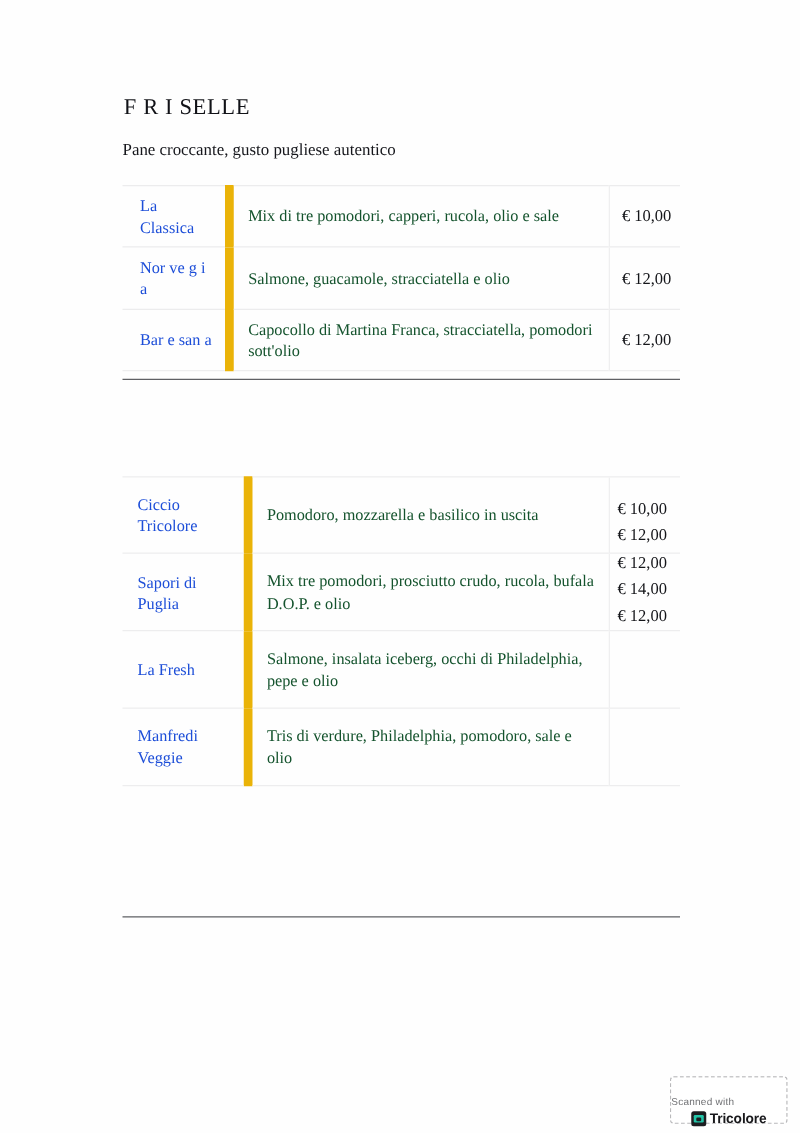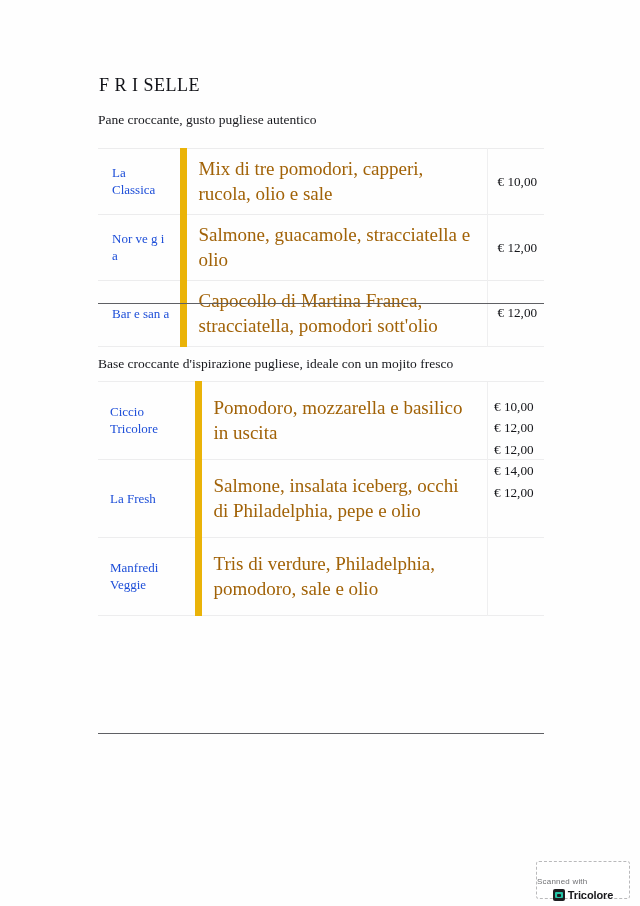--- a/index.html
+++ b/index.html
@@ -64,24 +64,24 @@
     border-top: none;
   }
   .cell-name {
     font-size: 13px;
     line-height: 1.32;
     padding: 7px 8px 7px 14px !important;
     color: #1d4ed8;
     border-right: 7px solid #eab308;
   }
   .cell-desc {
-    font-size: 19px;
+    font-size: 13px;
     line-height: 1.34;
     padding: 7px 10px 7px 12px !important;
-    color: #a16207;
+    color: #14532d;
     white-space: pre-line;
   }
   .cell-price {
     font-size: 13.2px;
     line-height: 1.34;
     padding: 7px 6px 7px 10px !important;
     color: #141519;
     border-left: 1px solid #efeff0;
     white-space: pre-line;
     vertical-align: top;
@@ -251,35 +251,39 @@
         <td class="cell-name">Bar e san a</td>
         <td class="cell-desc">Capocollo di Martina Franca, stracciatella, pomodori sott'olio</td>
         <td class="cell-price">€ 12,00</td>
       </tr>
     </tbody>
   </table>
 
   <div class="rule" id="rule-mid"></div>
 
 
-  <div class="section-two-subtitle">Base croccante d'ispirazione pugliese, ideale con un mojito fresco</div>
 
   <table class="menu-table" id="scrocchiarelle-table">
     <colgroup>
       <col class="col-name">
         <col class="col-desc">
         <col class="col-price">
     </colgroup>
     <tbody>
       <tr class="row-tall">
         <td class="cell-name">Ciccio Tricolore</td>
         <td class="cell-desc">Pomodoro, mozzarella e basilico in uscita</td>
         <td class="cell-price"></td>
       </tr>
       <tr class="row-tall">
+        <td class="cell-name">Sapori di Puglia</td>
+        <td class="cell-desc">Mix tre pomodori, prosciutto crudo, rucola, bufala D.O.P. e olio</td>
+        <td class="cell-price"></td>
+      </tr>
+      <tr class="row-tall">
         <td class="cell-name">La Fresh</td>
         <td class="cell-desc">Salmone, insalata iceberg,  occhi di Philadelphia, pepe e olio</td>
         <td class="cell-price"></td>
       </tr>
       <tr class="row-tall">
         <td class="cell-name">Manfredi Veggie</td>
         <td class="cell-desc">Tris di verdure, Philadelphia, pomodoro, sale e olio</td>
         <td class="cell-price"></td>
       </tr>
     </tbody>

